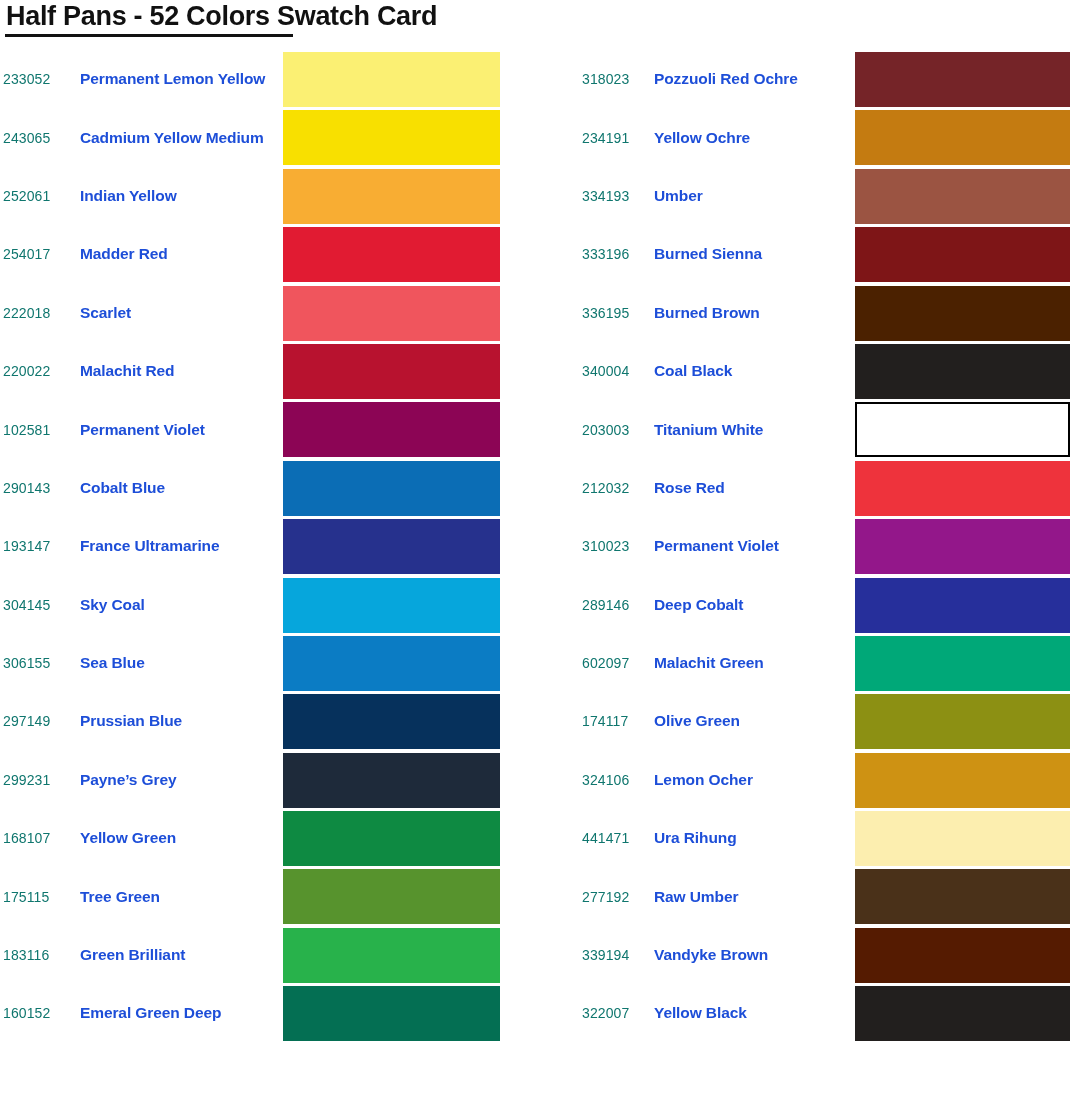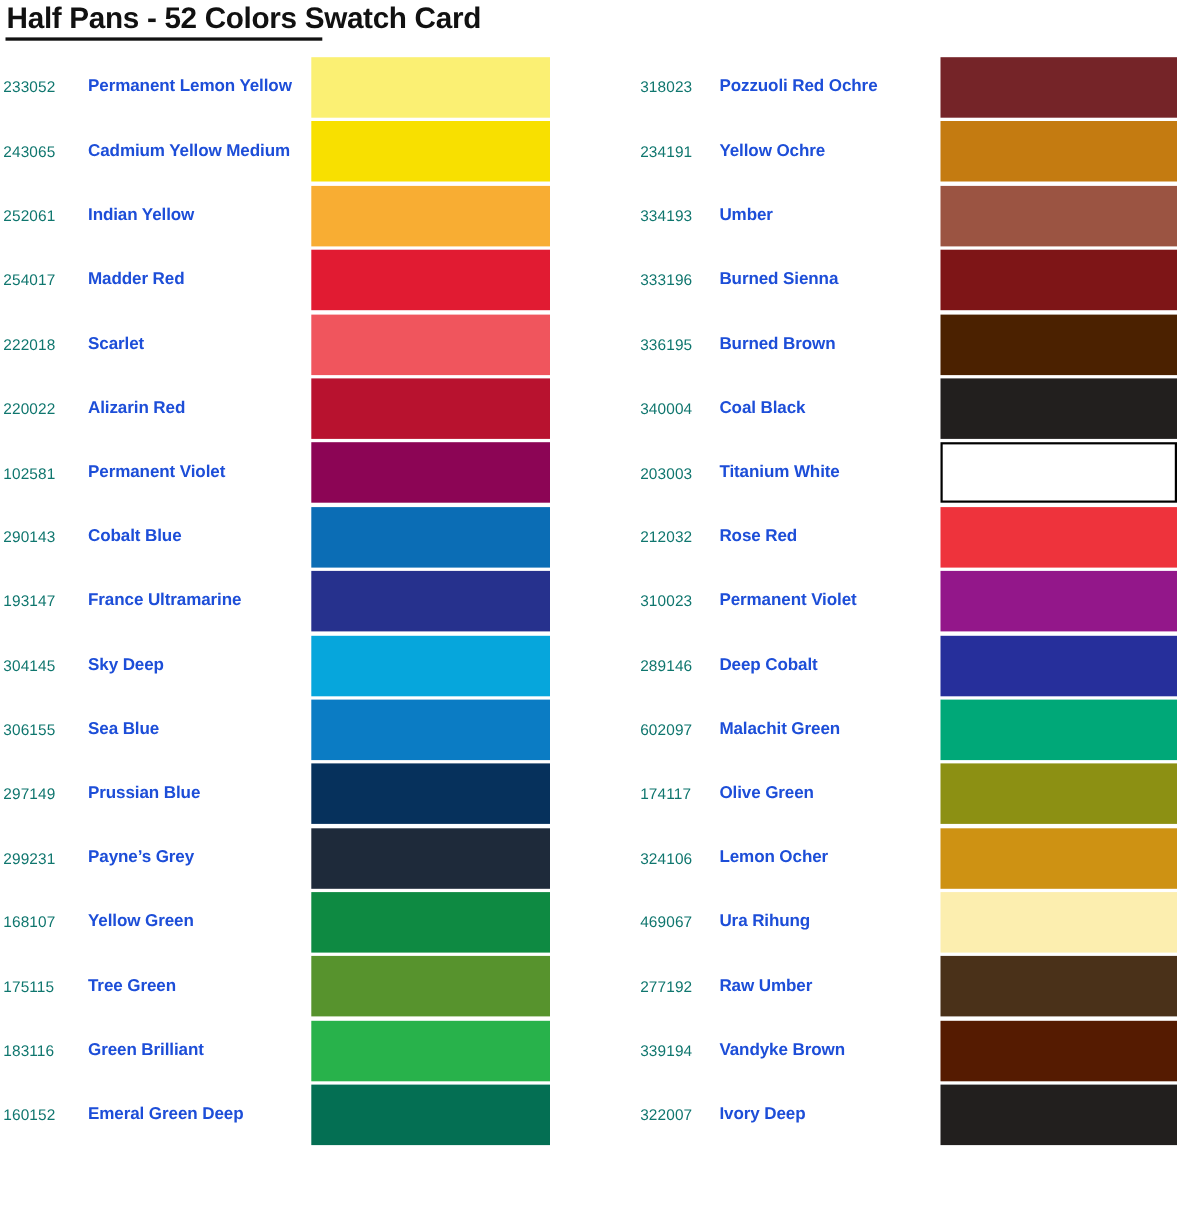--- a/index.html
+++ b/index.html
@@ -130,41 +130,41 @@
         <div class="name">Madder Red</div>
         <div class="chip" style="background: rgb(225, 27, 50);"></div>
       </div>
       <div class="swatch-row">
         <div class="code">222018</div>
         <div class="name">Scarlet</div>
         <div class="chip" style="background: rgb(240, 85, 93);"></div>
       </div>
       <div class="swatch-row">
         <div class="code">220022</div>
-        <div class="name">Alizarin Red</div>
+        <div class="name">Malachit Red</div>
         <div class="chip" style="background: rgb(184, 18, 47);"></div>
       </div>
       <div class="swatch-row">
         <div class="code">102581</div>
         <div class="name">Permanent Violet</div>
         <div class="chip" style="background: rgb(140, 5, 85);"></div>
       </div>
       <div class="swatch-row">
         <div class="code">290143</div>
         <div class="name">Cobalt Blue</div>
         <div class="chip" style="background: rgb(11, 109, 181);"></div>
       </div>
       <div class="swatch-row">
         <div class="code">193147</div>
         <div class="name">France Ultramarine</div>
         <div class="chip" style="background: rgb(38, 49, 141);"></div>
       </div>
       <div class="swatch-row">
         <div class="code">304145</div>
-        <div class="name">Sky Deep</div>
+        <div class="name">Sky Coal</div>
         <div class="chip" style="background: rgb(6, 166, 220);"></div>
       </div>
       <div class="swatch-row">
         <div class="code">306155</div>
         <div class="name">Sea Blue</div>
         <div class="chip" style="background: rgb(11, 124, 196);"></div>
       </div>
       <div class="swatch-row">
         <div class="code">297149</div>
         <div class="name">Prussian Blue</div>
@@ -256,33 +256,33 @@
         <div class="code">174117</div>
         <div class="name">Olive Green</div>
         <div class="chip" style="background: rgb(140, 144, 19);"></div>
       </div>
       <div class="swatch-row">
         <div class="code">324106</div>
         <div class="name">Lemon Ocher</div>
         <div class="chip" style="background: rgb(206, 146, 19);"></div>
       </div>
       <div class="swatch-row">
-        <div class="code">469067</div>
+        <div class="code">441471</div>
         <div class="name">Ura Rihung</div>
         <div class="chip" style="background: rgb(252, 238, 175);"></div>
       </div>
       <div class="swatch-row">
         <div class="code">277192</div>
         <div class="name">Raw Umber</div>
         <div class="chip" style="background: rgb(74, 49, 25);"></div>
       </div>
       <div class="swatch-row">
         <div class="code">339194</div>
         <div class="name">Vandyke Brown</div>
         <div class="chip" style="background: rgb(85, 27, 1);"></div>
       </div>
       <div class="swatch-row">
         <div class="code">322007</div>
-        <div class="name">Ivory Deep</div>
+        <div class="name">Yellow Black</div>
         <div class="chip" style="background: rgb(34, 31, 30);"></div>
       </div>
     </div>
 </div>
 
 </body></html>

